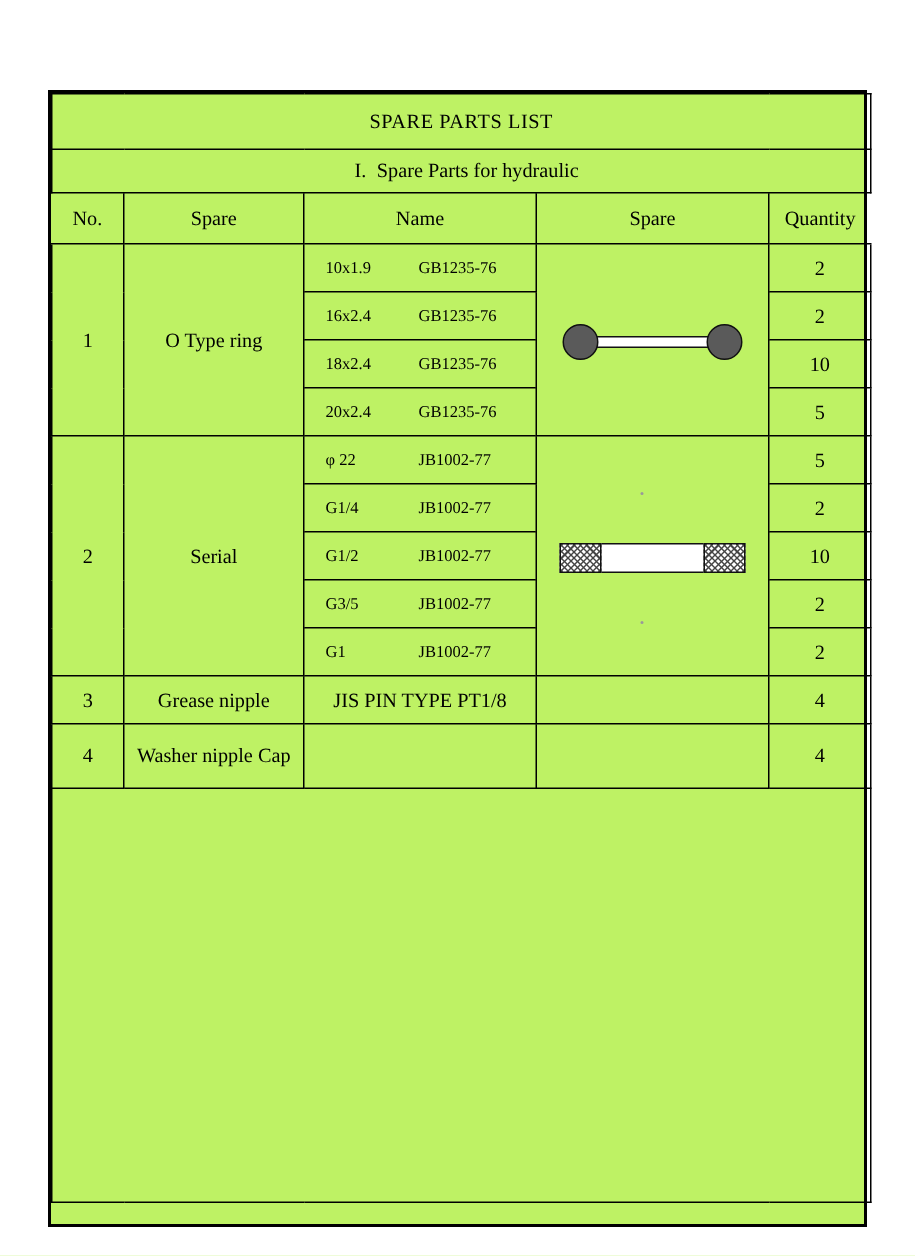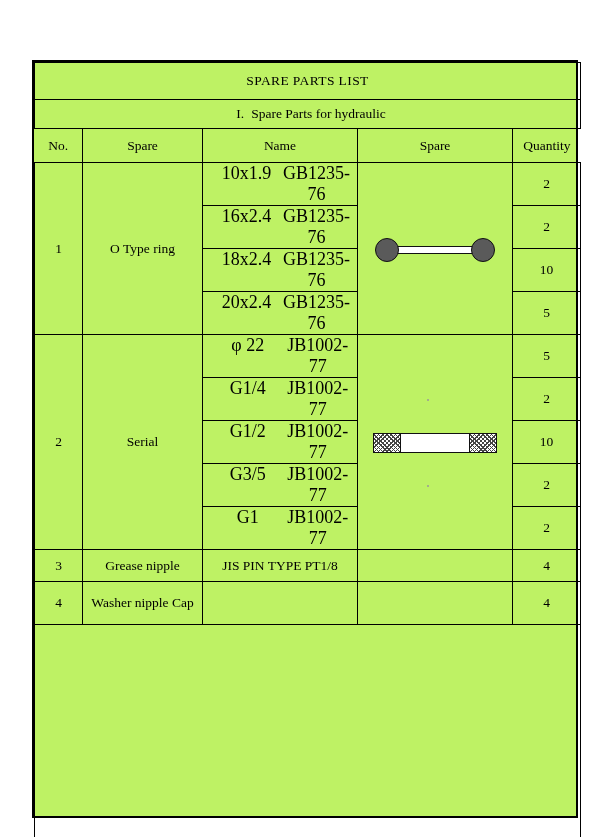--- a/index.html
+++ b/index.html
@@ -112,22 +112,21 @@
   .colhead td.last { border-right: none; margin-left: 22px; }
 
   .data-row td { height: 31px; }
   .data-row td.type-cell {
     text-align: left;
     padding-left: 0;
   }
   .type-inner {
     display: flex;
     padding-left: 14px;
-    font-size: 18px;
-    text-align: center;
+    font-size: 11px;
   }
   .type-size {
     display: inline-block;
     width: 62px;
   }
   .type-std { display: inline-block; }
   .cell-left-none { border-left: none; }
   .cell-right-none { border-right: none; }
 
   

